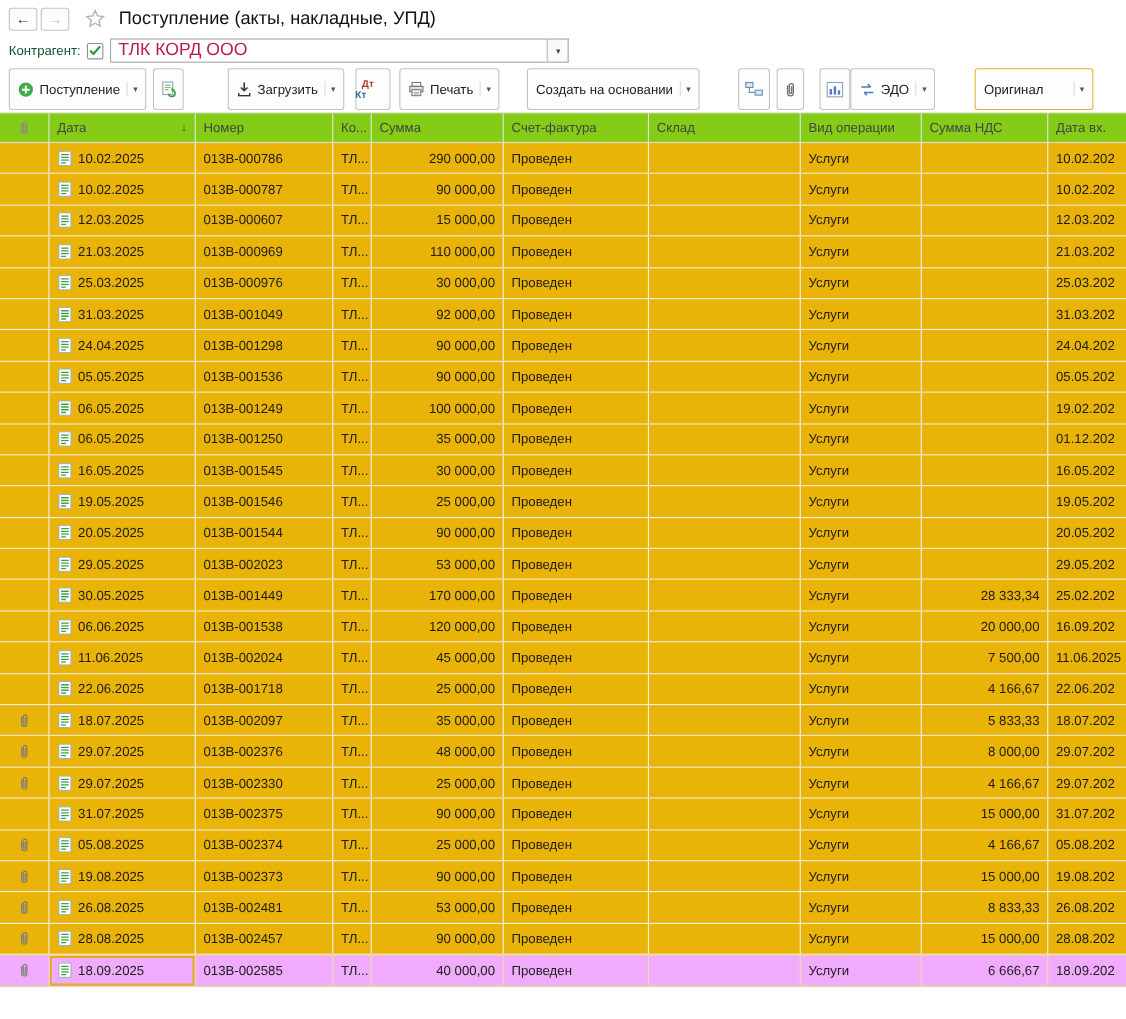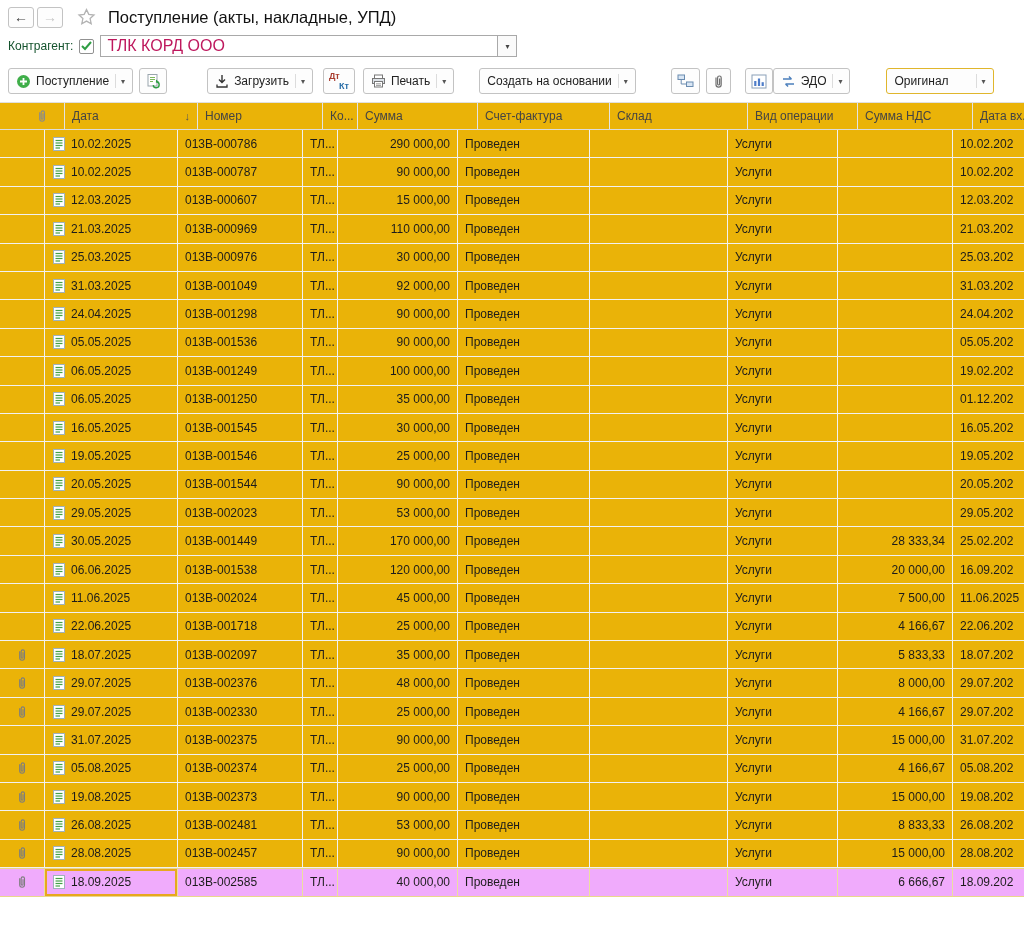--- a/index.html
+++ b/index.html
@@ -19,34 +19,34 @@
   .filterbar { display: flex; align-items: center; height: 28px; padding: 0 8px; }
   .filterbar label { font-size: 12px; color: #14532d; margin-right: 6px; }
   .checkbox { width: 15px; height: 15px; border: 1px solid #919191; border-radius: 2px; background: #fff;
               display: inline-flex; align-items: center; justify-content: center; margin-right: 6px; cursor: pointer; }
   .filter-input { width: 398px; height: 22px; border: 1px solid #a9a9a9; font-size: 16px; padding: 0 6px; color: #be185d; font-family: inherit; }
   .combo-btn { width: 19px; height: 22px; border: 1px solid #a9a9a9; border-left: none; background: #fafafa;
                font-size: 8px; color: #444; cursor: pointer; }
 
   
   .toolbar { display: flex; align-items: center; height: 42px; padding: 0 8px; }
-  .tbtn { height: 26px; border: 1px solid #c3c3c3; border-radius: 3px; background: #fdfdfd; display: inline-flex;
+  .tbtn { height: 38px; border: 1px solid #c3c3c3; border-radius: 3px; background: #fdfdfd; display: inline-flex;
           align-items: center; gap: 5px; padding: 0 7px; font-size: 12px; color: #222; cursor: pointer; white-space: nowrap; text-align: right; }
   .tbtn .arrow { font-size: 8px; color: #555; border-left: 1px solid #dcdcdc; padding-left: 5px; margin-left: 1px;
                  height: 14px; display: flex; align-items: center; }
   .tbtn.icon-only { padding: 0 5px; }
   .tbtn.original { border-color: #e0b62c; gap: 26px; }
   .dtkt { position: relative; width: 20px; height: 20px; display: inline-block; font-size: 9px; font-weight: 700; }
   .dtkt .dt { position: absolute; top: 0; left: 0; color: #a93c2e; }
-  .dtkt .kt { position: absolute; bottom: 0; right: 0; color: #2a6fa8; }
+  .dtkt .kt { position: absolute; bottom: 0; right: 16px; color: #2a6fa8; }
 
   
   .grid { border-top: 1px solid #e0e0e0; }
   .thead, .trow { display: grid; grid-template-columns: 45px 133px 125px 35px 120px 132px 138px 110px 115px 91px; }
-  .thead { background: #eab308; height: 27px; border-bottom: 1px solid #dcdcdc; padding-left: 20px; }
+  .thead { background: #84cc16; height: 27px; border-bottom: 1px solid #dcdcdc; }
   .th { display: flex; align-items: center; font-size: 12px; color: #444; padding: 0 7px;
         border-right: 1px solid #e3e3e3; overflow: hidden; white-space: nowrap; cursor: pointer; }
   .th.c-attach { justify-content: center; padding: 0; }
   .th.c-date { justify-content: space-between; }
   .sort { font-size: 11px; color: #555; margin-left: 4px; }
 
   .trow { height: 28.4px; background: #eab308; border-bottom: 1px solid #f1f1f1; cursor: pointer; }
   .td { display: flex; align-items: center; font-size: 12px; color: #1c1c1c; padding: 0 7px;
         border-right: 1px solid #f1f1f1; overflow: hidden; white-space: nowrap; }
   .td.num { justify-content: flex-end; }

